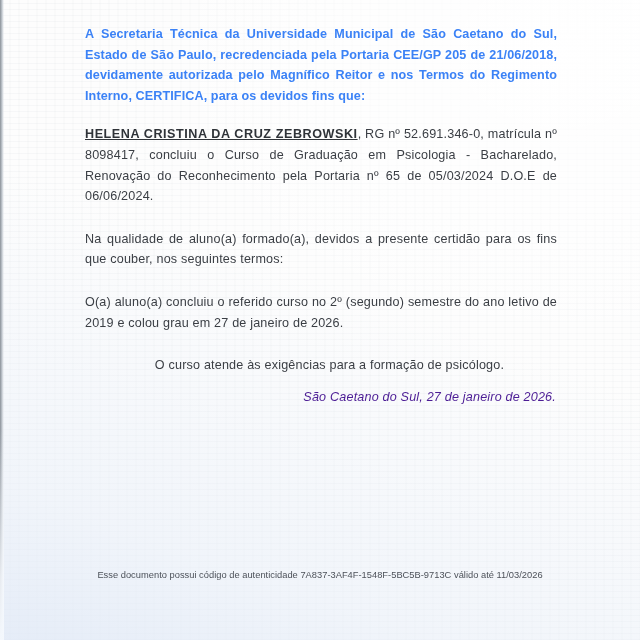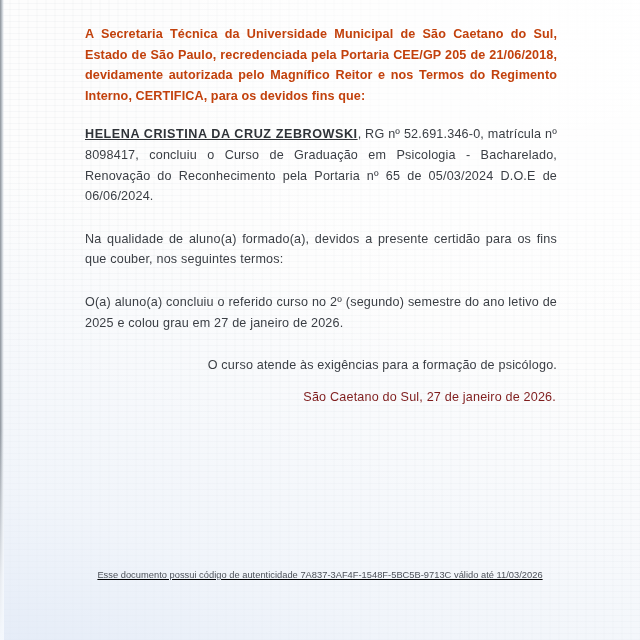--- a/index.html
+++ b/index.html
@@ -99,56 +99,56 @@
     margin: 0;
     text-align: justify;
     text-justify: inter-word;
     color: #3a3e44;
     font-size: 12.6px;
     line-height: 20.6px;
     letter-spacing: 0.18px;
   }
   .para.opening {
     font-weight: bold;
-    color: #c2410c;
+    color: #3b82f6;
     letter-spacing: 0.1px;
   }
   .para.nojust {
-    text-align: right;
+    text-align: center;
     margin-left: 17px;
   }
   .gap-sm { height: 11px; }
   .gap-md { height: 18px; }
   .gap-lg { height: 22px; }
 
   .student-name {
     font-weight: bold;
     color: #2f3338;
     letter-spacing: 0.55px;
     text-decoration: underline;
   }
 
   .sign-line {
     margin: 0;
     text-align: right;
-    color: #7f1d1d;
+    color: #4c1d95;
     font-size: 12.6px;
     line-height: 20.6px;
     letter-spacing: 0.18px;
     padding-right: 1px;
+    font-style: italic;
   }
 
   
   #footer {
     position: absolute;
     left: 0;
     top: 568px;
     width: 640px;
     text-align: center;
-    text-decoration: underline;
   }
   .foot-line {
     margin: 0;
     color: #4c5159;
     font-size: 9.3px;
     line-height: 15.4px;
     letter-spacing: 0.02px;
     white-space: nowrap;
   }
   .foot-line.url {
@@ -172,21 +172,21 @@
     <div class="gap-md"></div>
 
     <p class="para"><span class="student-name">HELENA CRISTINA DA CRUZ ZEBROWSKI</span><span>, RG nº 52.691.346-0, matrícula nº 8098417, concluiu o Curso de Graduação em Psicologia - Bacharelado,  Renovação do Reconhecimento pela Portaria nº 65 de 05/03/2024 D.O.E de 06/06/2024.</span></p>
 
     <div class="gap-lg"></div>
 
     <p class="para">Na qualidade de aluno(a) formado(a), devidos a presente certidão para os fins que couber, nos seguintes termos:</p>
 
     <div class="gap-lg"></div>
 
-    <p class="para">O(a) aluno(a) concluiu o referido curso no 2º (segundo) semestre do ano letivo de 2025 e colou grau em 27 de janeiro de 2026.</p>
+    <p class="para">O(a) aluno(a) concluiu o referido curso no 2º (segundo) semestre do ano letivo de 2019 e colou grau em 27 de janeiro de 2026.</p>
 
     <div class="gap-lg"></div>
 
     <p class="para nojust">O curso atende às exigências para a formação de psicólogo.</p>
 
     <div class="gap-sm"></div>
 
     <p class="sign-line">São Caetano do Sul, 27 de janeiro de 2026.</p>
   </div>
 

